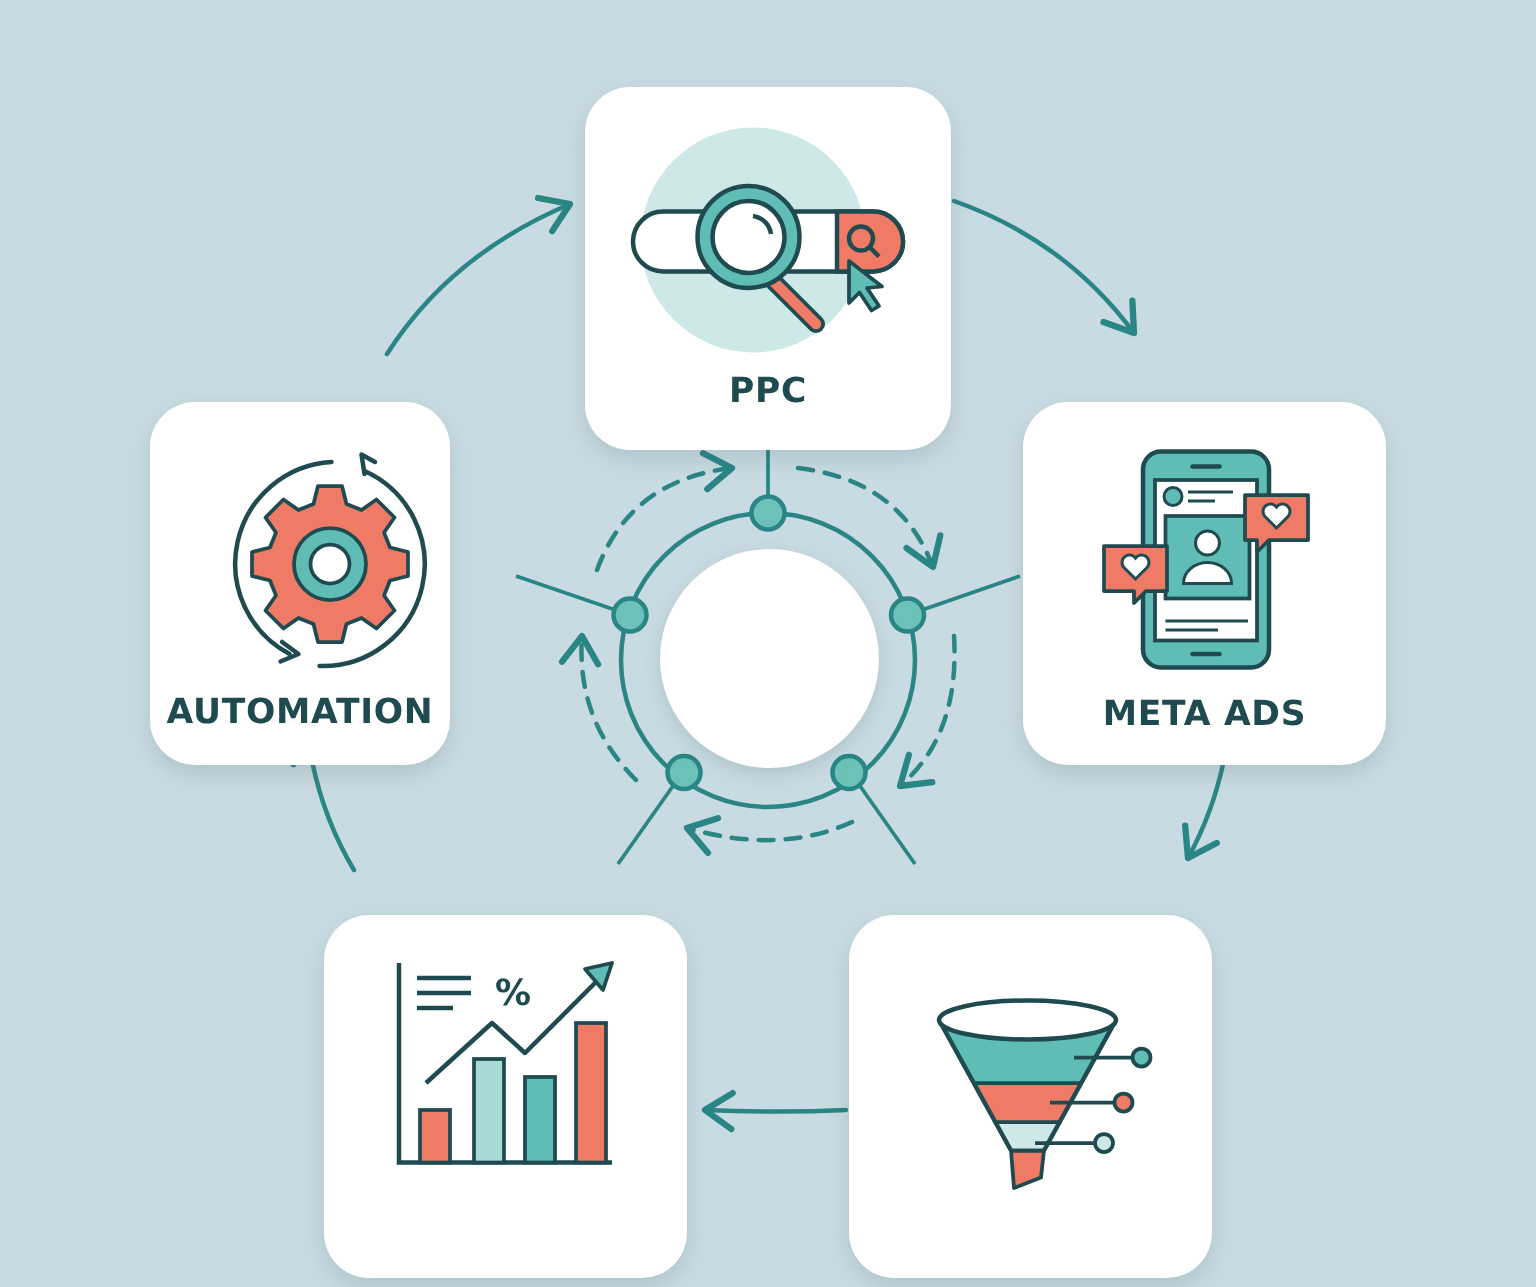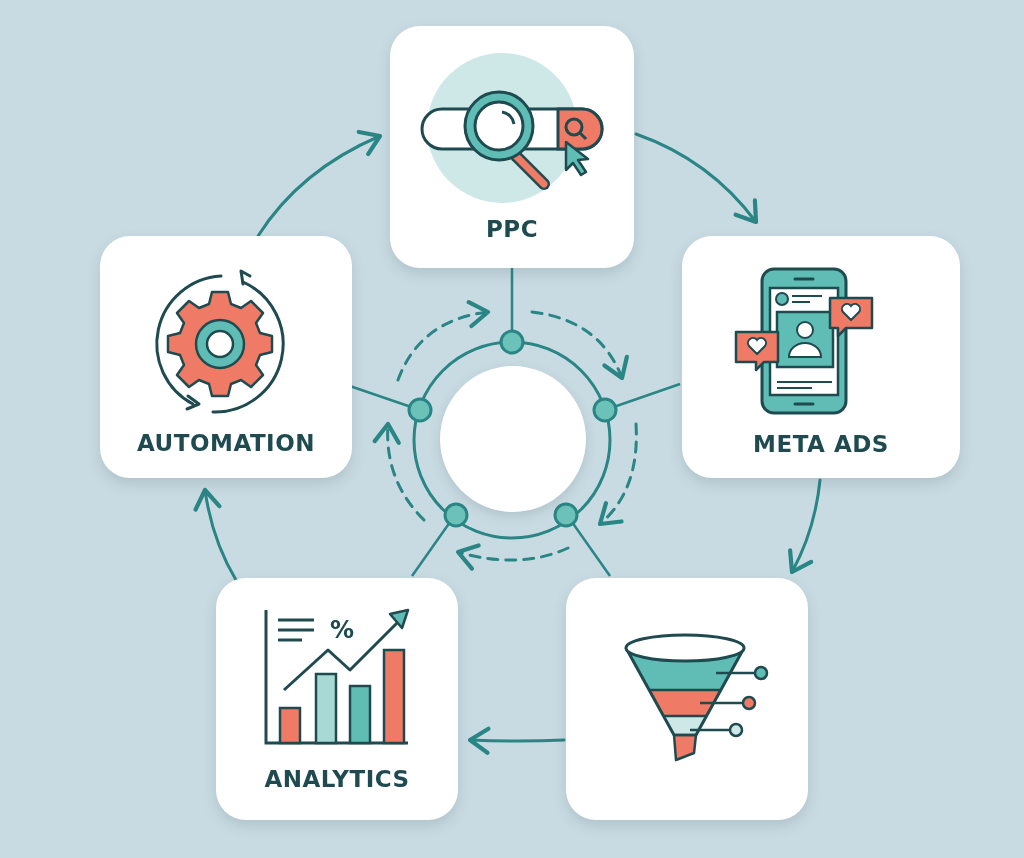--- a/index.html
+++ b/index.html
@@ -1,18 +1,18 @@
 <!DOCTYPE html>
 <html><head>
 <meta charset="utf-8">
 <style>
   html, body { margin:0; padding:0; }
   body { width:1024px; height:858px; background:#c9dbe2; position:relative; overflow:hidden; font-family:"DejaVu Sans", sans-serif; }
   svg.layer { position:absolute; left:0; top:0; width:1024px; height:858px; }
-  .card { position:absolute; background:#ffffff; border-radius:30px; box-shadow:0 6px 14px rgba(60,90,100,0.18); }
+  .card { position:absolute; background:#ffffff; border-radius:30px; box-shadow:0 6px 14px rgba(60,90,100,0.18);margin-top:32px; }
   .card-label { position:absolute; left:0; right:0; text-align:center; font-weight:bold; color:#1f4b50; font-size:23px; letter-spacing:0.5px; }
   .card svg { position:absolute; left:0; top:0; }
   .hub { position:absolute; left:440px; top:366px; width:146px; height:146px; border-radius:50%; background:#fff; box-shadow:0 4px 12px rgba(60,90,100,0.18); }
 </style>
 </head>
 <body>
 
 <svg class="layer" viewBox="0 0 1024 858">
   <defs>
     <marker id="ah" markerWidth="10" markerHeight="10" refX="7" refY="5" orient="auto" markerUnits="strokeWidth">
@@ -65,21 +65,21 @@
     <line x1="126" y1="130" x2="154" y2="158" stroke="#1f4b50" stroke-width="12" stroke-linecap="round"></line>
     <line x1="126" y1="130" x2="154" y2="158" stroke="#ef7a66" stroke-width="7" stroke-linecap="round"></line>
     <circle cx="109" cy="100" r="34" fill="#5fbdb5" stroke="#1f4b50" stroke-width="3"></circle>
     <circle cx="109" cy="100" r="24" fill="#fff" stroke="#1f4b50" stroke-width="3"></circle>
     <path d="M112,86 a14,14 0 0 1 12,12" fill="none" stroke="#1f4b50" stroke-width="3"></path>
     <path d="M176,116 l0,28 l7,-7 l8,12 l5,-3 l-8,-12 l10,-1 z" fill="#5fbdb5" stroke="#1f4b50" stroke-width="2.5" stroke-linejoin="round"></path>
   </svg>
   <div class="card-label" style="top:190px;">PPC</div>
 </div>
 
-<div class="card" style="left:682px; top:236px; width:242px; height:242px;padding-left:36px;">
+<div class="card" style="left:682px; top:236px; width:242px; height:242px;">
   <svg width="242" height="242" viewBox="0 0 242 242">
     <rect x="80" y="33" width="84" height="144" rx="12" fill="#5fbdb5" stroke="#1f4b50" stroke-width="3"></rect>
     <line x1="113" y1="43" x2="131" y2="43" stroke="#1f4b50" stroke-width="3" stroke-linecap="round"></line>
     <line x1="113" y1="168" x2="131" y2="168" stroke="#1f4b50" stroke-width="3" stroke-linecap="round"></line>
     <rect x="88" y="52" width="68" height="107" fill="#fff" stroke="#1f4b50" stroke-width="2.5"></rect>
     <circle cx="100" cy="63" r="6" fill="#5fbdb5" stroke="#1f4b50" stroke-width="2"></circle>
     <line x1="110" y1="60" x2="140" y2="60" stroke="#1f4b50" stroke-width="2"></line>
     <line x1="110" y1="66" x2="128" y2="66" stroke="#1f4b50" stroke-width="2"></line>
     <rect x="95" y="76" width="56" height="55" fill="#5fbdb5" stroke="#1f4b50" stroke-width="2.5"></rect>
     <circle cx="123" cy="94" r="8" fill="#fff" stroke="#1f4b50" stroke-width="2"></circle>
@@ -125,24 +125,23 @@
       <line x1="62" y1="62" x2="86" y2="62"></line>
     </g>
     <text x="114" y="60" font-family="DejaVu Sans, sans-serif" font-size="24" font-weight="bold" fill="#1f4b50">%</text>
     <rect x="64" y="130" width="20" height="35" fill="#ef7a66" stroke="#1f4b50" stroke-width="2.5"></rect>
     <rect x="100" y="96" width="20" height="69" fill="#a8dad5" stroke="#1f4b50" stroke-width="2.5"></rect>
     <rect x="134" y="108" width="20" height="57" fill="#5fbdb5" stroke="#1f4b50" stroke-width="2.5"></rect>
     <rect x="168" y="72" width="20" height="93" fill="#ef7a66" stroke="#1f4b50" stroke-width="2.5"></rect>
     <polyline points="68,112 112,72 134,92 186,40" fill="none" stroke="#1f4b50" stroke-width="3" stroke-linejoin="round"></polyline>
     <path d="M174,36 L192,32 L186,50 Z" fill="#5fbdb5" stroke="#1f4b50" stroke-width="2.5" stroke-linejoin="round"></path>
   </svg>
-  <div class="card-label" style="top:188px;">ANALYTICS</div>
 </div>
 
-<div class="card" style="left:100px; top:236px; width:252px; height:242px;">
+<div class="card" style="left:100px; top:236px; width:200px; height:242px;">
   <svg width="244" height="242" viewBox="0 0 244 242">
     <path d="M121,40 a68,68 0 0 0 -28,128" fill="none" stroke="#1f4b50" stroke-width="3" stroke-linecap="round"></path>
     <path d="M88,160 l11,8 l-12,5" fill="none" stroke="#1f4b50" stroke-width="3" stroke-linecap="round" stroke-linejoin="round"></path>
     <path d="M113,176 a68,68 0 0 0 30,-130" fill="none" stroke="#1f4b50" stroke-width="3" stroke-linecap="round"></path>
     <path d="M150,40 l-9,-5 l2,13" fill="none" stroke="#1f4b50" stroke-width="3" stroke-linecap="round" stroke-linejoin="round"></path>
     <g transform="translate(120,108)">
       <path fill="#ef7a66" stroke="#1f4b50" stroke-width="2.5" stroke-linejoin="round" d="M-8,-52 h16 l3,12 l10,4 l10,-7 l12,12 l-7,10 l4,10 l12,3 v16 l-12,3 l-4,10 l7,10 l-12,12 l-10,-7 l-10,4 l-3,12 h-16 l-3,-12 l-10,-4 l-10,7 l-12,-12 l7,-10 l-4,-10 l-12,-3 v-16 l12,-3 l4,-10 l-7,-10 l12,-12 l10,7 l10,-4 z"></path>
       <circle r="24" fill="#5fbdb5" stroke="#1f4b50" stroke-width="2.5"></circle>
       <circle r="13" fill="#fff" stroke="#1f4b50" stroke-width="2.5"></circle>
     </g>

